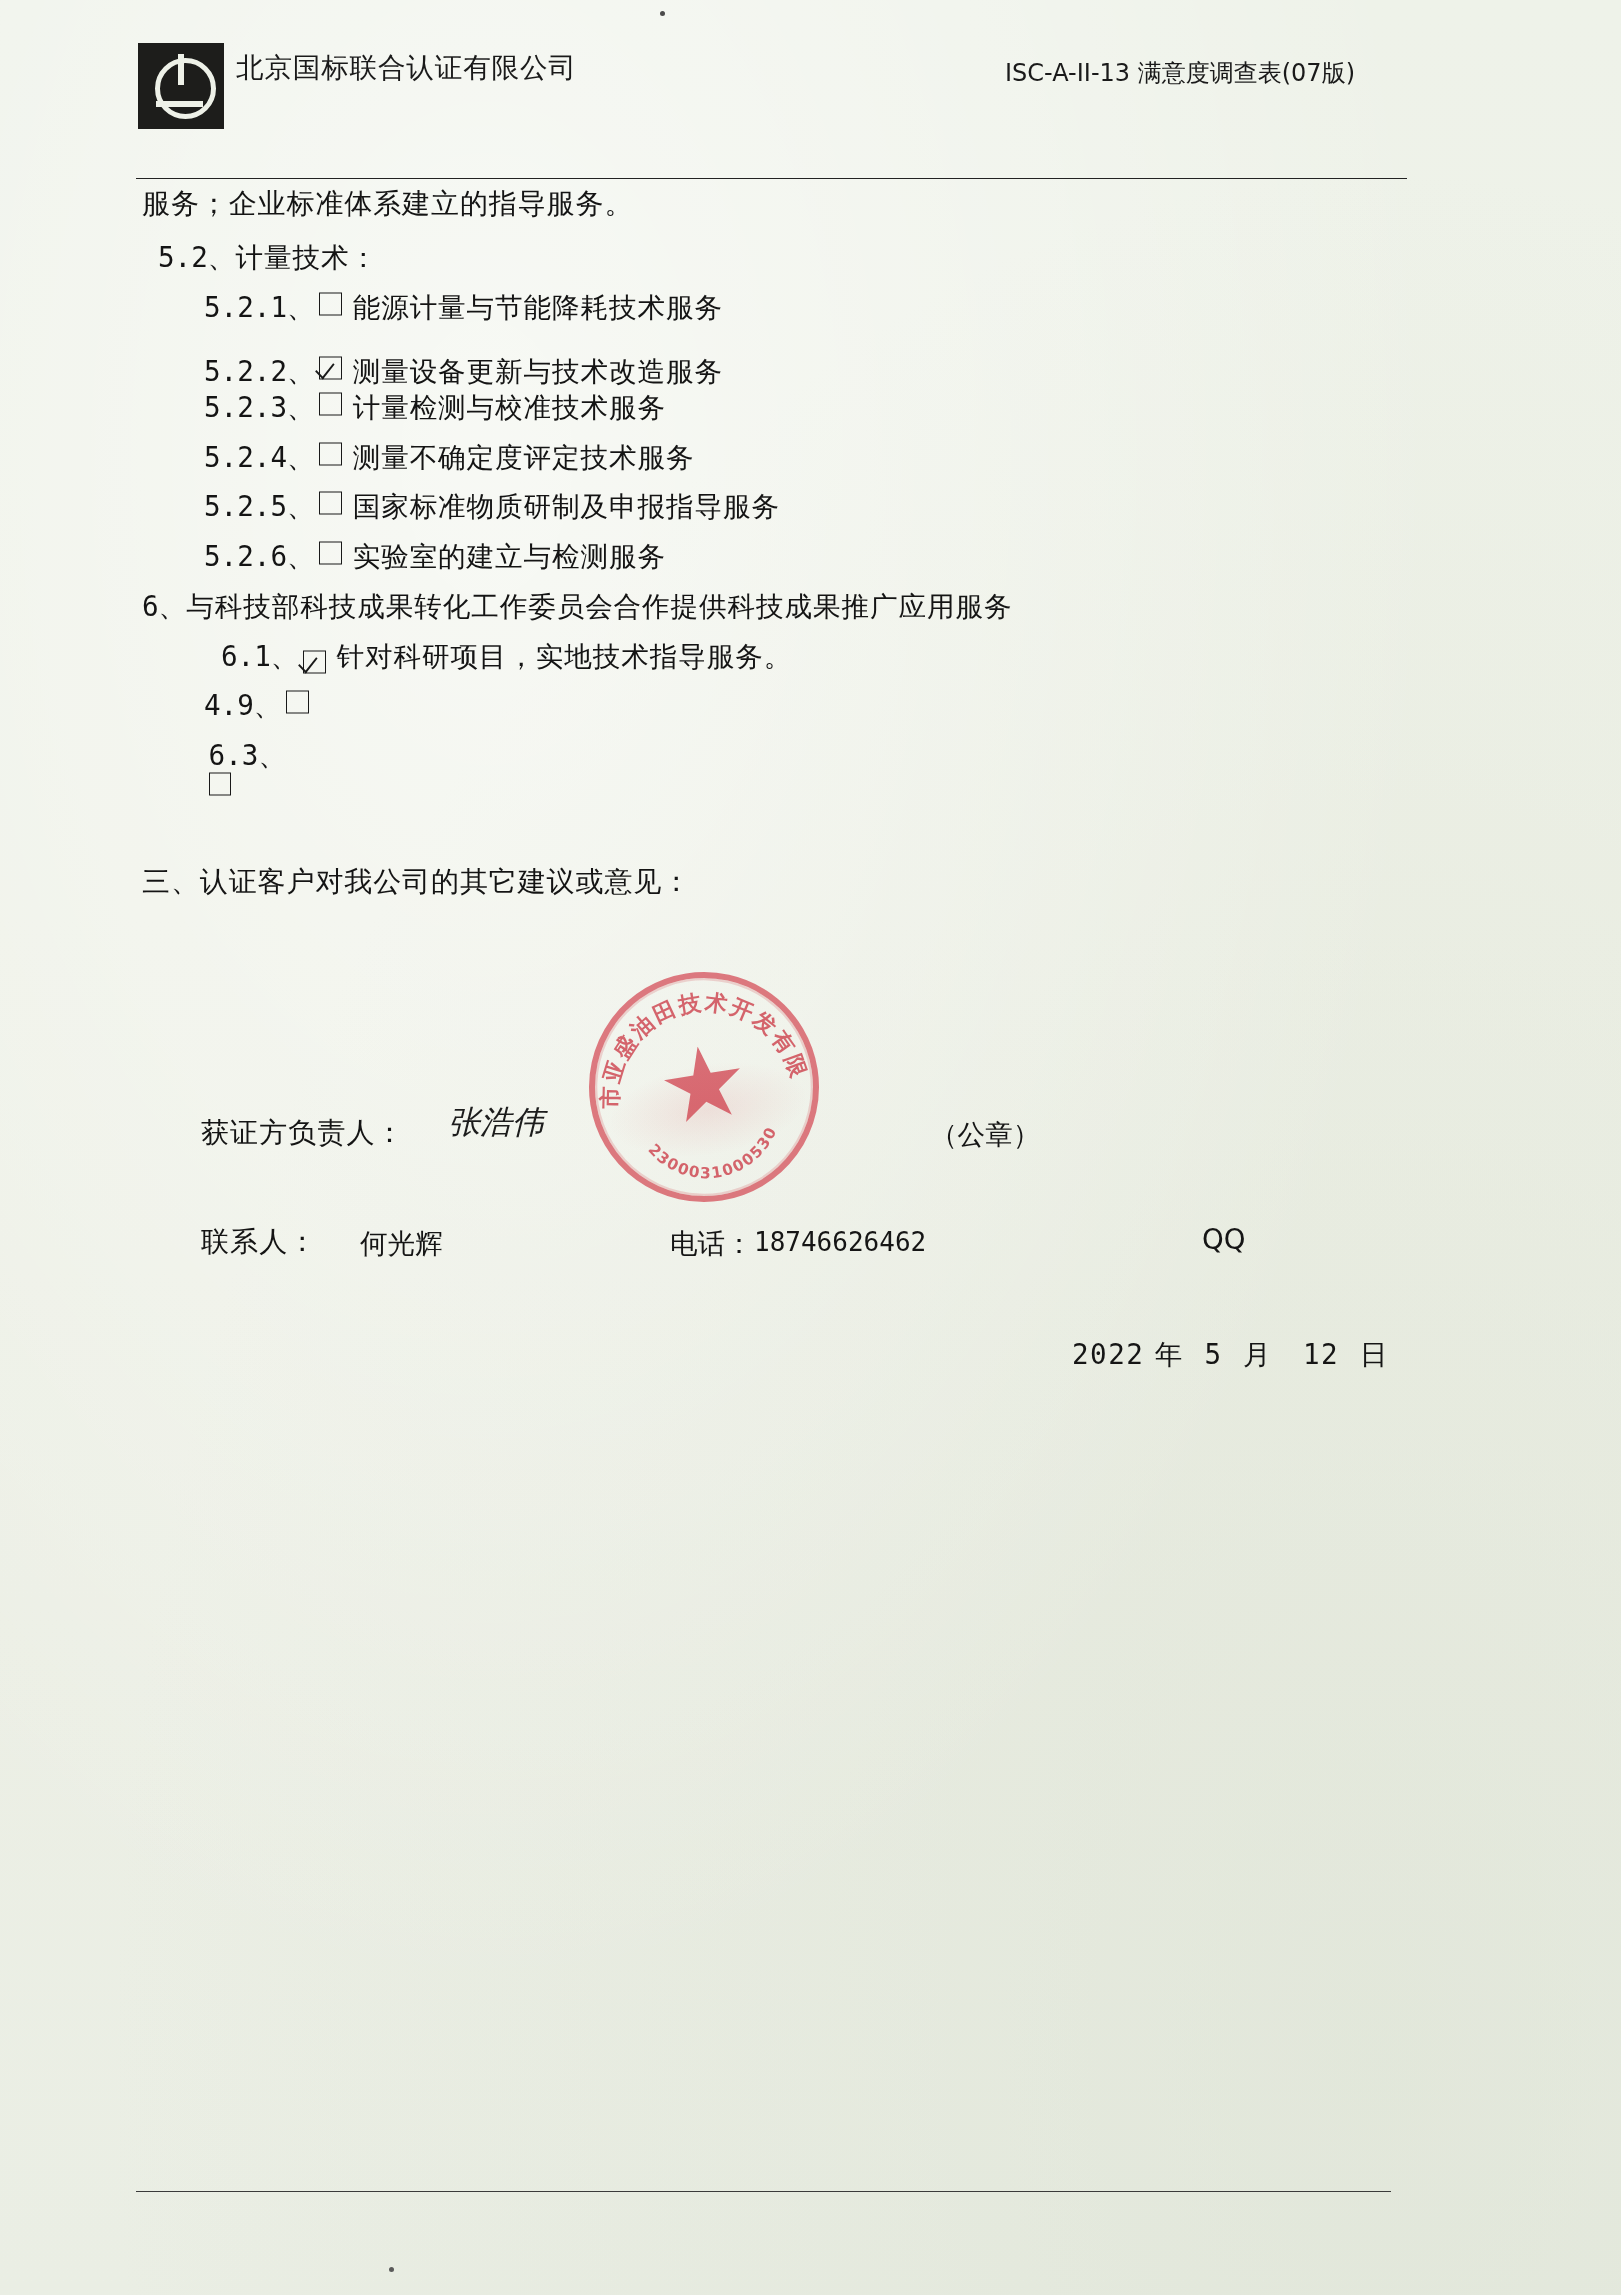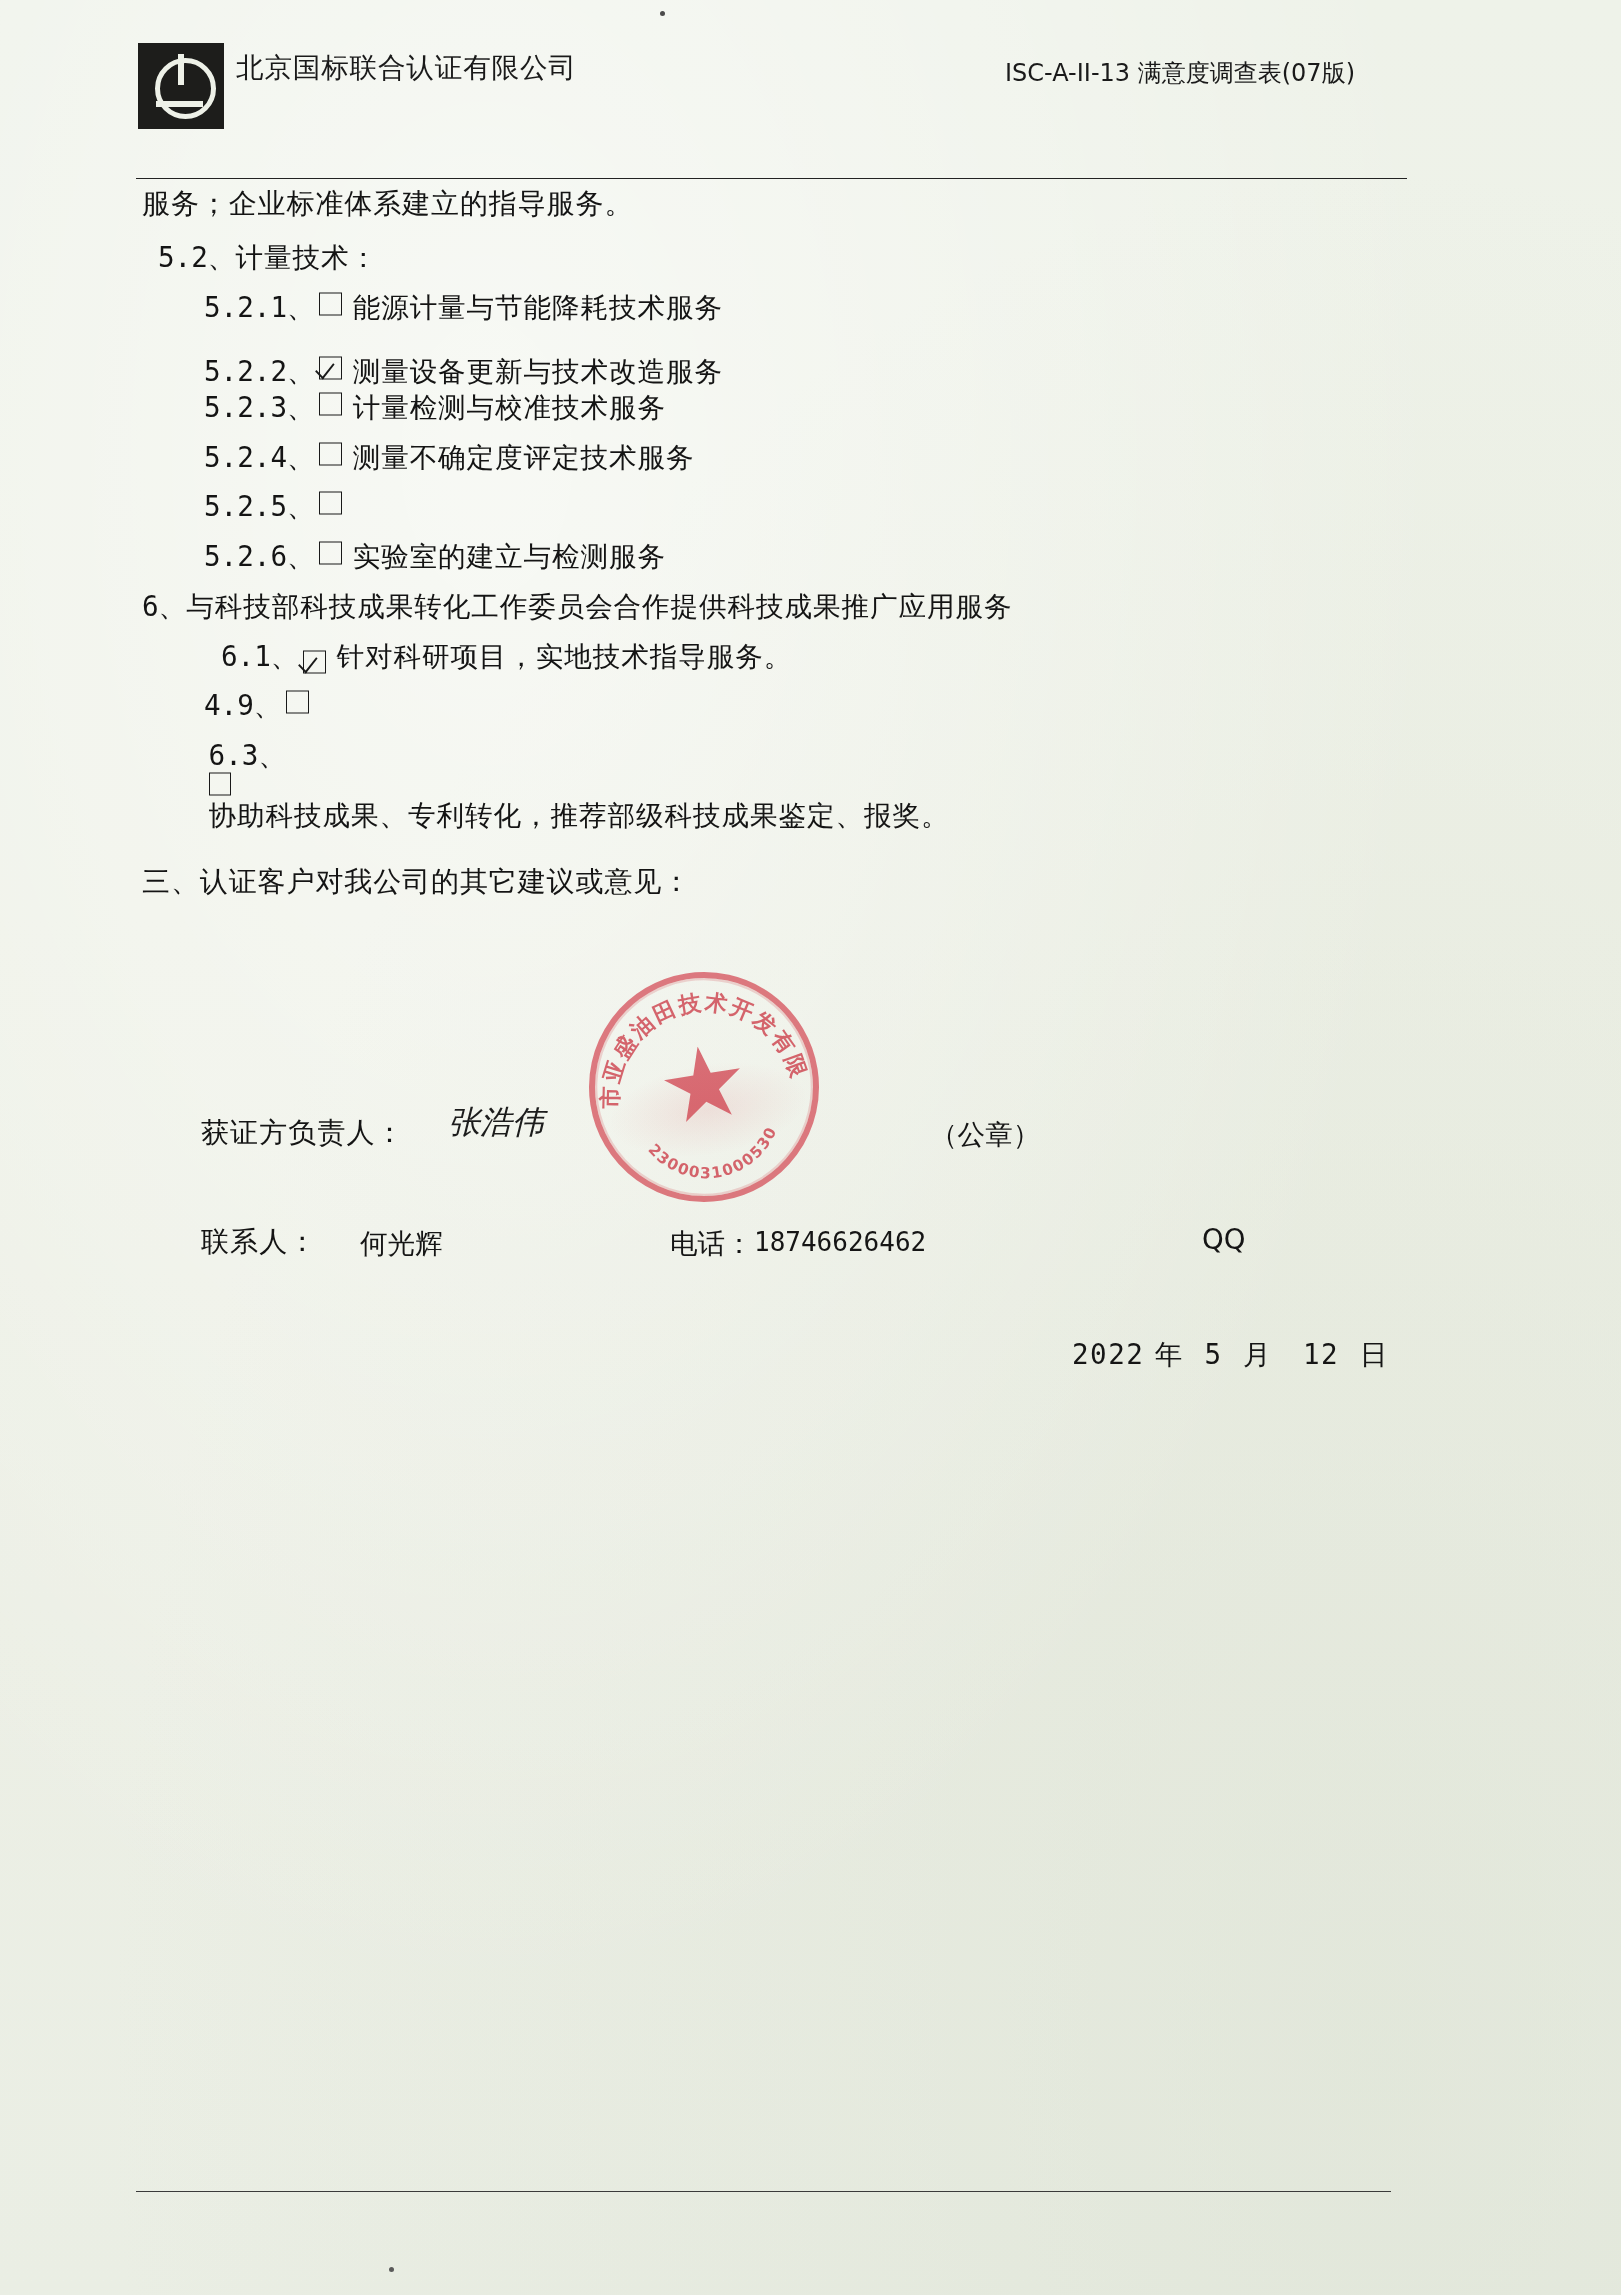--- a/index.html
+++ b/index.html
@@ -340,20 +340,21 @@
 
     <div class="row" style="left:204px; top:439px;">
       <span class="idx">5.2.4、</span>
       <span class="cb"></span>
       <span class="txt">测量不确定度评定技术服务</span>
     </div>
 
     <div class="row" style="left:204px; top:488px;">
       <span class="idx">5.2.5、</span>
       <span class="cb"></span>
+      <span class="txt">国家标准物质研制及申报指导服务</span>
     </div>
 
     <div class="row" style="left:204px; top:538px;">
       <span class="idx">5.2.6、</span>
       <span class="cb"></span>
       <span class="txt">实验室的建立与检测服务</span>
     </div>
 
     <div class="row" style="left:142px; top:588px;">
       <span class="idx">6、</span>
@@ -367,21 +368,20 @@
     </div>
 
     <div class="row" style="left:204px; top:687px;">
       <span class="idx">4.9、</span>
       <span class="cb"></span>
     </div>
 
     <div class="row" style="left:204px; top:737px;flex-direction:column;">
       <span class="idx">6.3、</span>
       <span class="cb"></span>
-      <span class="txt">协助科技成果、专利转化，推荐部级科技成果鉴定、报奖。</span>
     </div>
 
     <div class="line t38" style="left:142px; top:863px;">三、认证客户对我公司的其它建议或意见：</div>
   </div>
 
   <div class="seal">
     <div class="ring"></div>
     <div class="star"></div>
     <div class="smear"></div>
     <svg class="arc-text" viewBox="0 0 300 300">

